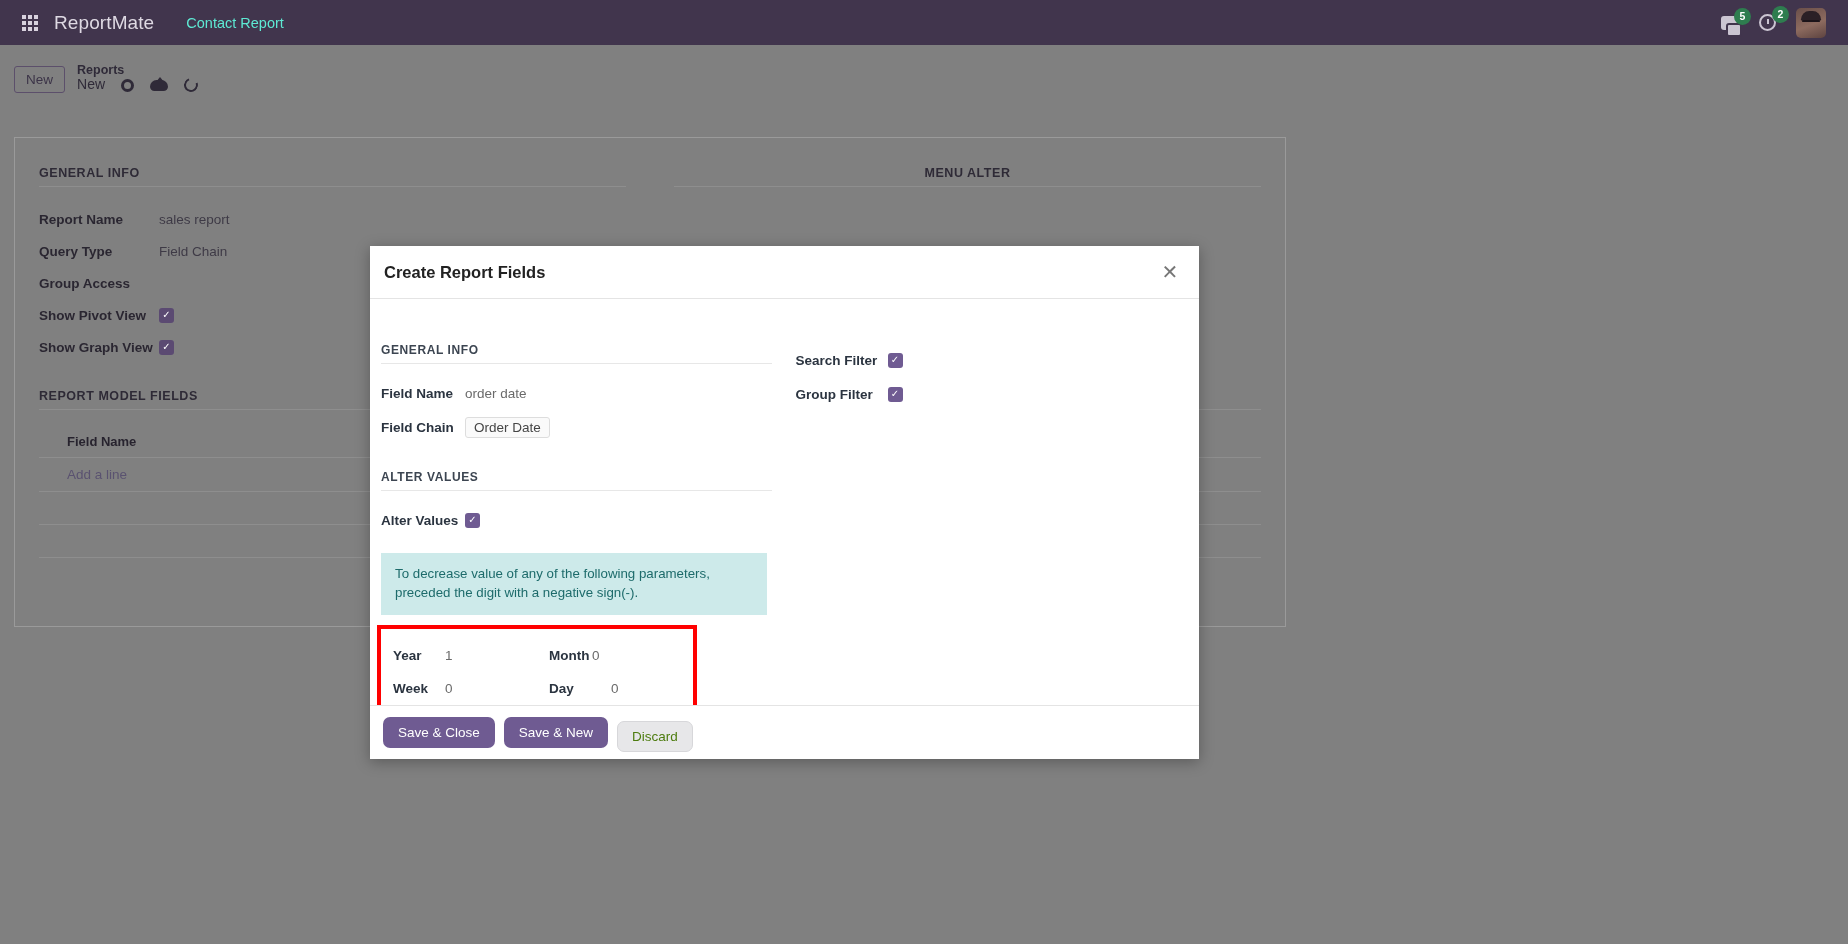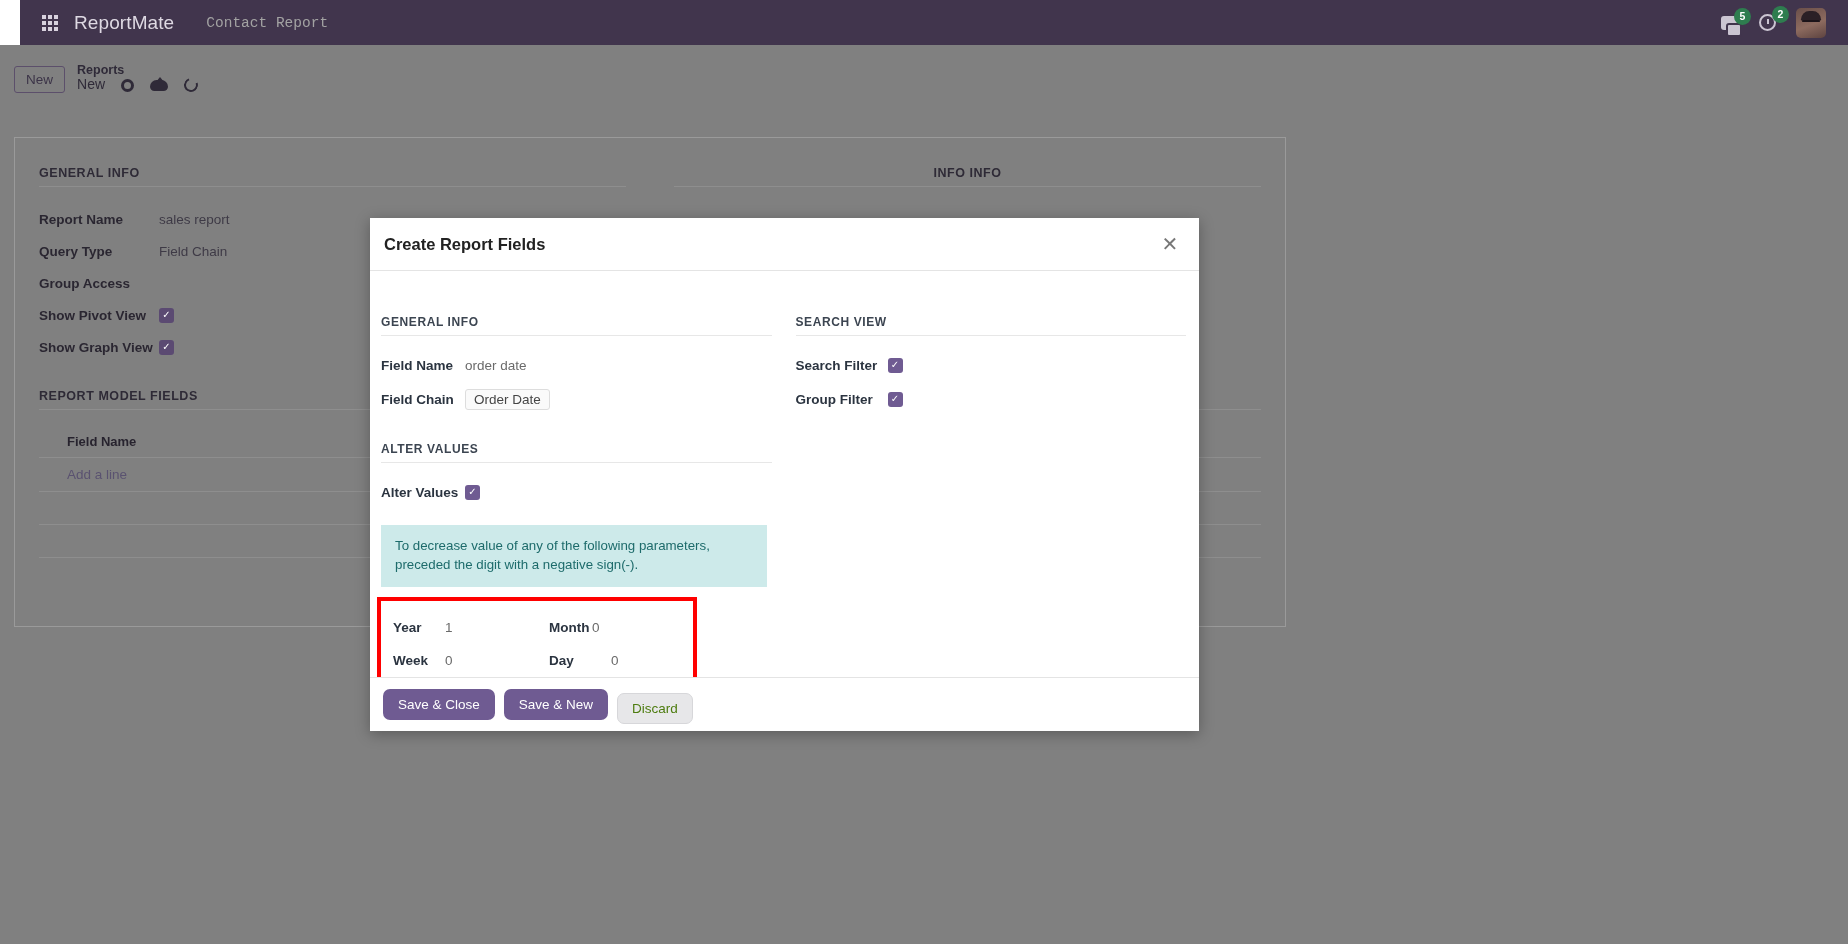--- a/index.html
+++ b/index.html
@@ -15,42 +15,40 @@
   
   .navbar {
     height: 45px;
     background: #41354d;
     display: flex;
     align-items: center;
     padding: 8px 14px;
     color: #e6e1ea;
     position: relative;
     z-index: 5;
-    margin-left: 20px;
   }
   .apps-grid {
     display: grid;
     grid-template-columns: repeat(3, 4px);
     grid-template-rows: repeat(3, 4px);
     gap: 2px;
     margin-right: 16px;
     margin-left: 8px;
   }
   .apps-grid i { display: block; width: 4px; height: 4px; background: #d8d2de; }
   .brand {
     font-size: 19px;
     color: #ded9e3;
     letter-spacing: .1px;
     margin-right: 26px;
   }
   .nav-item {
     font-size: 14.5px;
-    color: #a3a3a3;
+    color: #5eead4;
     padding: 4px 6px;
-    font-family: Liberation Mono, monospace;
   }
   .nav-right {
     margin-left: auto;
     display: flex;
     align-items: center;
     gap: 20px;
     padding-right: 8px;
   }
   .nav-icon-wrap { position: relative; display: flex; align-items: center; }
   .badge {
@@ -182,21 +180,21 @@
   }
   .add-line { color: #574a70; cursor: pointer; }
 
   
   .modal-backdrop {
     position: absolute; inset: 0; background: rgba(0,0,0,0.0);
     z-index: 10;
   }
   .modal {
     position: absolute;
-    left: 370px; top: 125px;
+    left: 370px; top: 153px;
     width: 829px; height: 513px;
     background: #fff;
     box-shadow: 0 3px 14px rgba(0,0,0,.30);
     z-index: 11;
     display: flex;
     flex-direction: column;
   }
   .modal-header {
     height: 53px;
     display: flex; align-items: center;
@@ -335,21 +333,21 @@
           <span class="flabel">Show Pivot View</span>
           <span class="cbx"></span>
         </div>
         <div class="frow">
           <span class="flabel">Show Graph View</span>
           <span class="cbx"></span>
         </div>
       </div>
 
       <div class="col">
-        <div class="sec-title centered">INFO INFO</div>
+        <div class="sec-title centered">MENU ALTER</div>
       </div>
     </div>
 
     <div class="subsec">
       <div class="sec-title">REPORT MODEL FIELDS</div>
       <table class="list-table">
         <thead>
           <tr>
             <th>Field Name</th>
           </tr>
@@ -394,21 +392,20 @@
 
           <div class="m-sec-title" style="margin-top:26px;">ALTER VALUES</div>
 
           <div class="mrow">
             <span class="mlabel">Alter Values</span>
             <span class="cbx-m"></span>
           </div>
         </div>
 
         <div class="mcol">
-          <div class="m-sec-title">SEARCH VIEW</div>
 
           <div class="mrow">
             <span class="mlabel" style="width:92px;">Search Filter</span>
             <span class="cbx-m"></span>
           </div>
           <div class="mrow">
             <span class="mlabel" style="width:92px;">Group Filter</span>
             <span class="cbx-m"></span>
           </div>
         </div>

